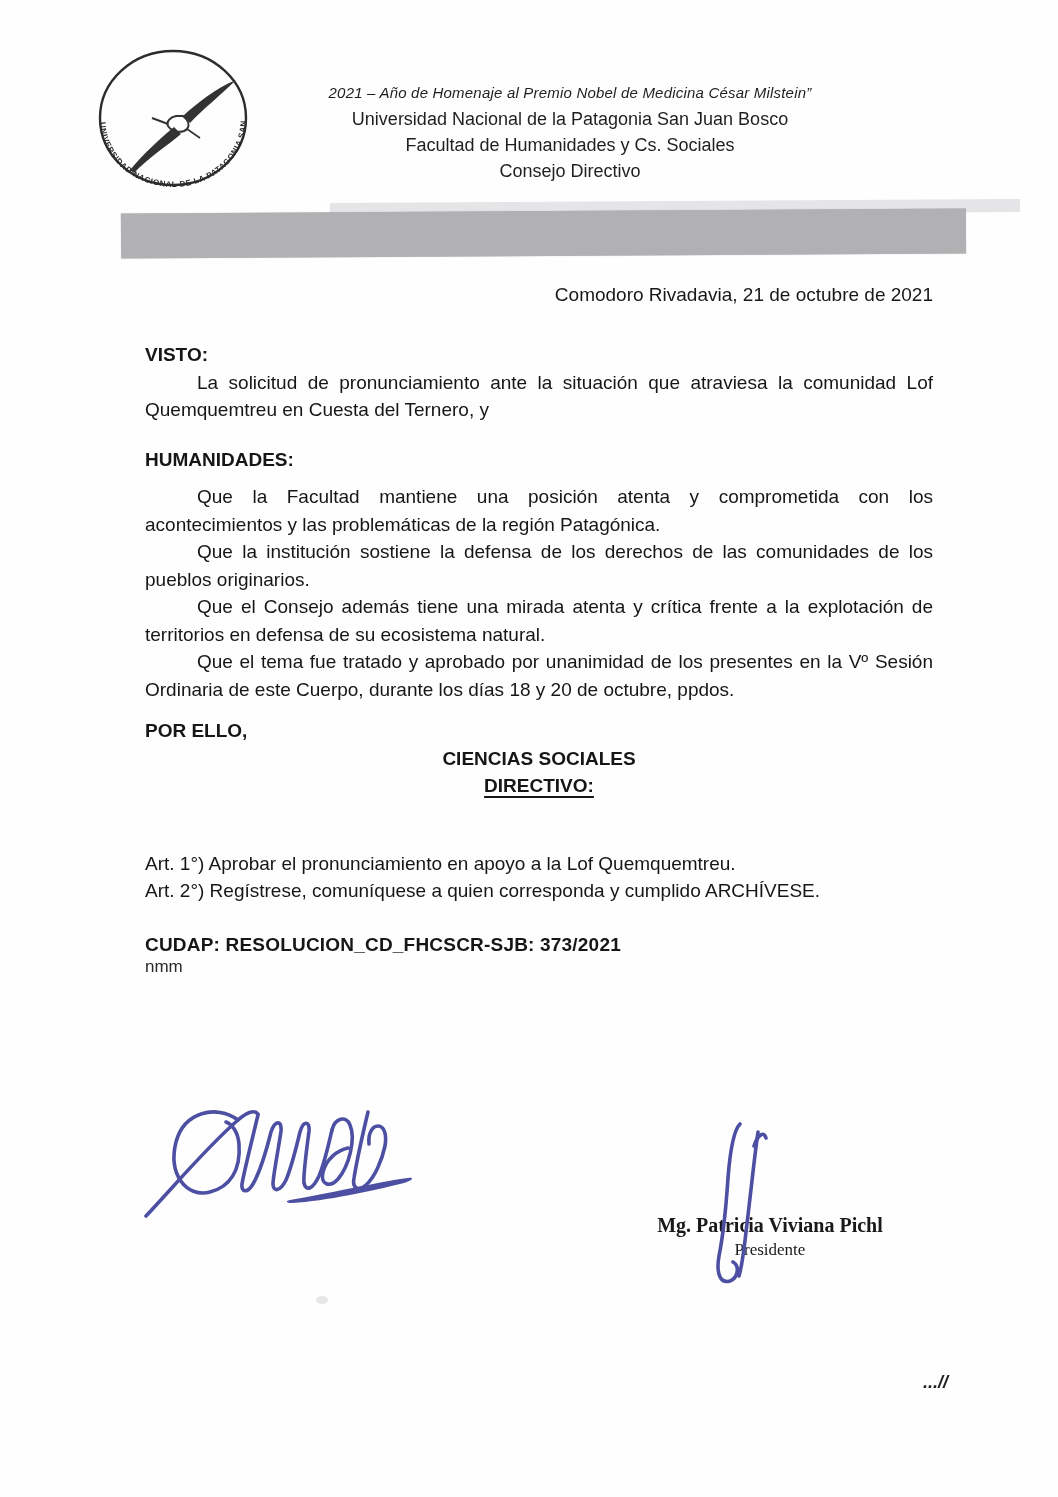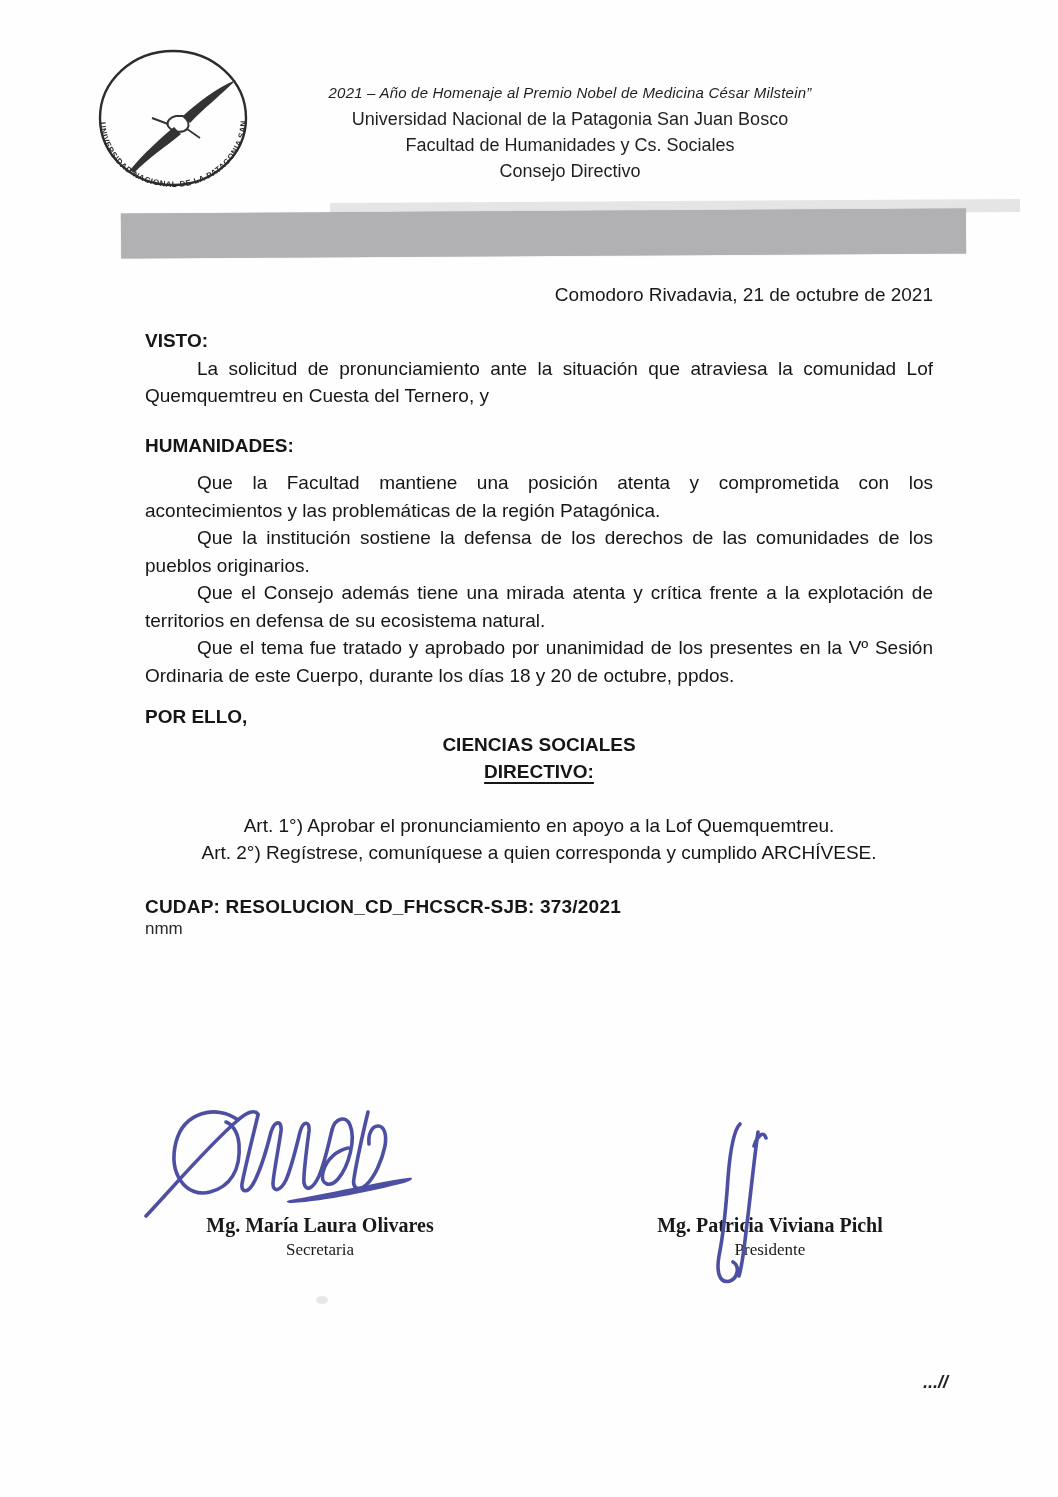--- a/index.html
+++ b/index.html
@@ -40,40 +40,40 @@
   }
 
   
   .date-line {
     position:absolute; top:284px; left:145px; width:788px;
     text-align:right; font-size:19px; color:#181818;
   }
 
   
   .body-block {
-    position:absolute; left:145px; top:327px; width:788px;
+    position:absolute; left:145px; top:341px; width:788px;
     font-size:19px; line-height:27.5px; color:#161616;
   }
   .heading { font-weight:bold; }
   .para {
     margin:0; text-align:justify; text-indent:52px;
   }
   .visto-para { margin-bottom:0; }
   .considerando-heading { margin-top:22px; margin-bottom:10px; }
   .por-ello { margin-top:14px; font-weight:bold; }
   .centered-bold { text-align:center; font-weight:bold; margin:0; }
   .resuelve {
     text-align:center; font-weight:bold;
     margin:0;
   }
   .resuelve span {
     text-decoration:underline; text-underline-offset:4px;
     text-decoration-thickness:2px;
   }
-  .articles { margin-top:26px;text-align:center; }
+  .articles { margin-top:50px; }
   .article-line { margin:0; }
   .cudap { margin-top:26px; font-weight:bold; letter-spacing:0.2px; }
   .initials { font-size:17px; line-height:18px; color:#2a2a2a; }
 
   
   .sig-svg { position:absolute; pointer-events:none; }
   .sig-left-svg  { left:140px; top:1082px; width:310px; height:145px; }
   .sig-right-svg { left:700px; top:1116px; width:90px;  height:175px; z-index:3; }
   .sig-path {
     fill:none;
@@ -167,24 +167,20 @@
   </div>
 
   <svg class="sig-svg sig-left-svg" viewBox="0 0 310 145" aria-hidden="true">
     <path class="sig-path" d="M6,134 C36,102 68,64 98,38 C106,31 114,27 118,32"></path>
     <path class="sig-path" d="M98,38 C76,22 44,30 36,60 C28,92 46,116 70,110 C90,105 101,88 99,62 C98,50 92,42 86,40"></path>
     <path class="sig-path" d="M118,33 C112,58 104,90 102,102 C101,110 107,112 113,102 C121,88 128,62 131,50 C135,38 142,38 141,49 C138,70 133,94 133,102 C133,110 140,110 146,98 C152,84 157,62 160,50 C163,39 170,38 169,49 C166,72 163,94 164,101 C166,110 173,107 179,94 C185,80 189,60 192,48"></path>
     <path class="sig-path" d="M192,48 C195,36 206,33 210,43 C216,57 209,84 198,97 C190,106 180,103 183,90 C186,77 198,68 208,66"></path>
     <path class="sig-path" d="M228,30 C222,55 216,84 214,96 C212,106 218,110 226,103 C235,95 242,78 245,64 C247,52 244,44 238,44 C232,44 228,52 229,62"></path>
     <path class="sig-fill" d="M150,118 C187,112 237,100 268,96 C274,95 274,98 264,101 C232,109 186,119 152,121 C146,121 145,119 150,118 Z"></path>
   </svg>
-  <div class="sig-block sig-block-left">
-    <div class="sig-name">Mg. María Laura Olivares</div>
-    <div class="sig-title">Secretaria</div>
-  </div>
 
   <svg class="sig-svg sig-right-svg" viewBox="0 0 90 175" aria-hidden="true">
     <path class="sig-path" d="M40,8 C34,14 30,36 28,62 C26,92 23,120 19,140 C16,157 20,168 30,165 C38,162 40,150 33,146"></path>
     <path class="sig-path" d="M58,16 C54,44 50,84 46,116 C44,134 42,150 39,160"></path>
     <path class="sig-path" d="M54,30 C58,18 64,15 66,22"></path>
   </svg>
   <div class="sig-block sig-block-right">
     <div class="sig-name">Mg. Patricia Viviana Pichl</div>
     <div class="sig-title">Presidente</div>
   </div>

